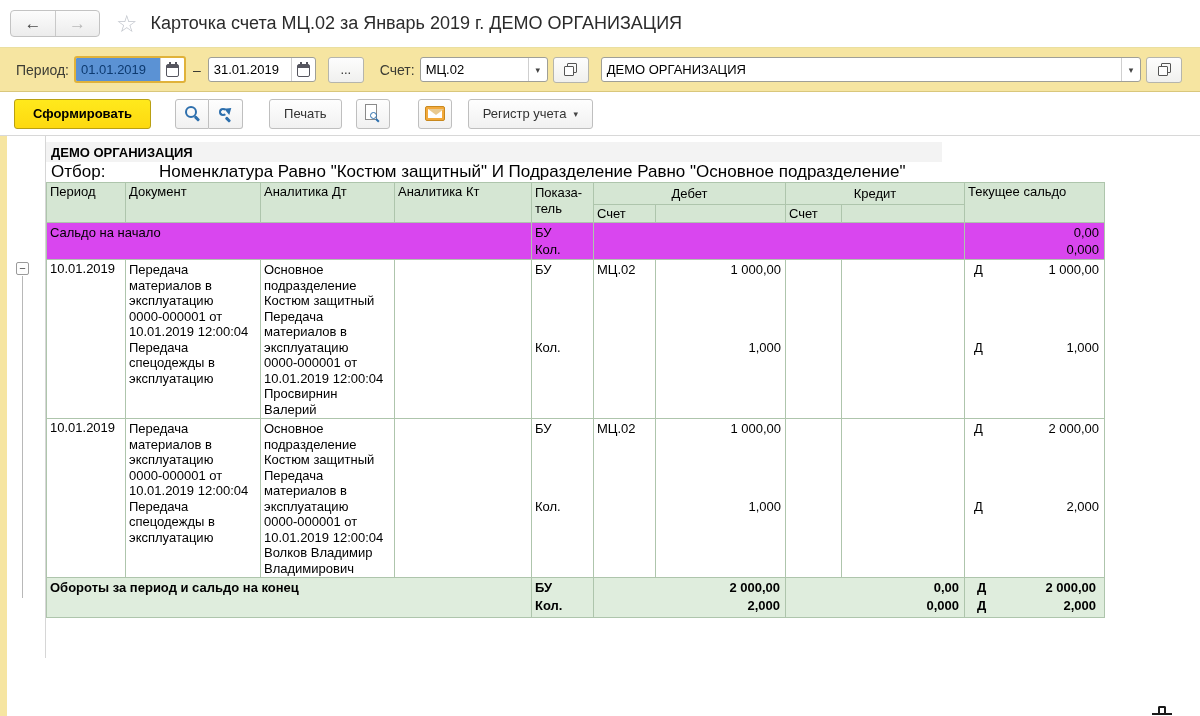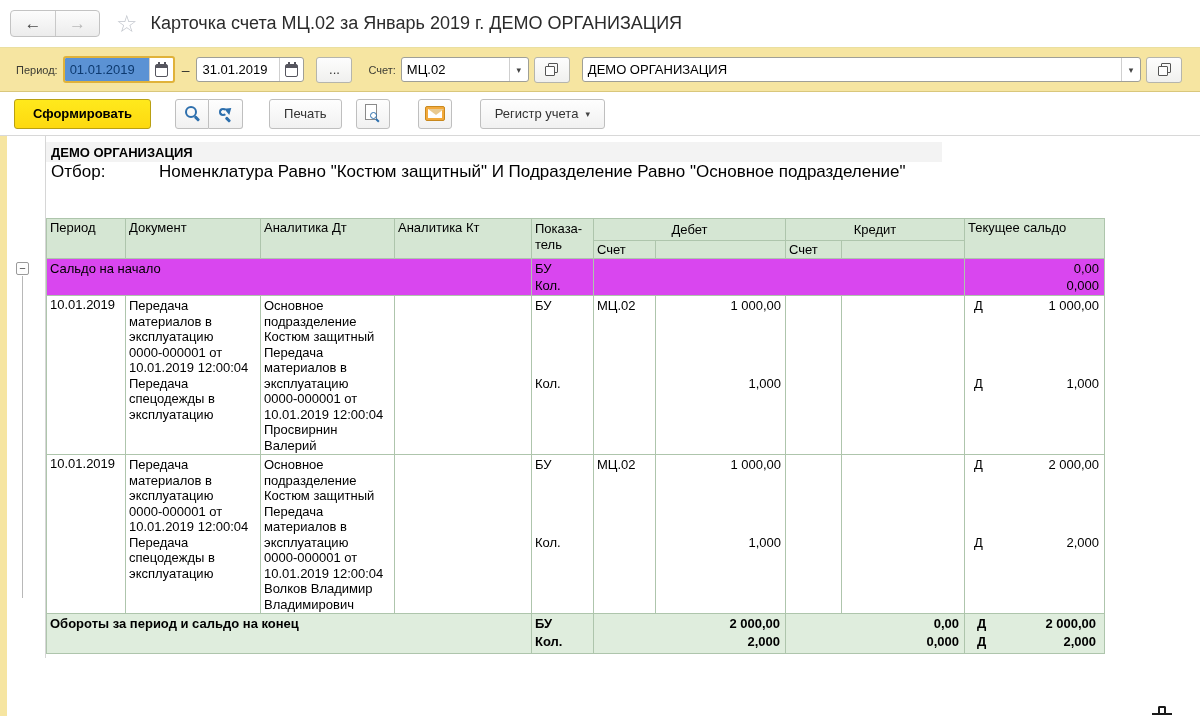--- a/index.html
+++ b/index.html
@@ -12,21 +12,21 @@
   .nav-btn { width:44px; height:25px; display:flex; align-items:center; justify-content:center; font-size:17px; cursor:pointer; }
   .nav-btn + .nav-btn { border-left:1px solid #c9c9c9; }
   .nav-back { color:#4a4a4a; }
   .nav-fwd { color:#b9b9b9; }
   .star { margin-left:16px; font-size:24px; color:#c2c6cd; line-height:1; }
   .wtitle { margin-left:13px; font-size:18px; color:#2b2b2b; white-space:nowrap; }
 
   
   .filter-panel { height:45px; background:#f6e5a1; border-top:1px solid #eadfa0; border-bottom:1px solid #d9c77c;
                   display:flex; align-items:center; padding:0 14px 0 16px; }
-  .flabel { font-size:11px; color:#3c3c34; margin-right:5px; white-space:nowrap; }
+  .flabel { font-size:14px; color:#3c3c34; margin-right:5px; white-space:nowrap; }
   .field { display:flex; align-items:center; background:#fff; border:1px solid #9f9f97; border-radius:3px; height:25px; overflow:hidden; }
   .field.focused { border:2px solid #e0b23a; height:27px; }
   .fval { padding:9px 5px; font-size:13px; white-space:nowrap; }
   .fval.sel { background:#5b92d4; color:#0d3a70; }
   .fgrow { flex:1; }
   .dd { width:19px; align-self:stretch; display:flex; align-items:center; justify-content:center;
         border-left:1px solid #cfcfcf; color:#444; font-size:9px; cursor:pointer; }
   .calbtn { width:24px; align-self:stretch; display:flex; align-items:center; justify-content:center; border-left:1px solid #cfcfcf; cursor:pointer; }
   .cal { width:13px; height:13px; border:1px solid #55555e; border-radius:2px; position:relative; background:#fff; margin-top:2px; }
   .cal::before { content:""; position:absolute; top:0; left:0; right:0; height:3px; background:#55555e; }
@@ -74,21 +74,21 @@
                   background:#fdfdfd; font-size:11px; line-height:11px; text-align:center; color:#444; cursor:pointer; }
   .group-vline { position:absolute; left:15px; top:140px; width:1px; height:322px; background:#b8b8b8; }
   .content { position:absolute; left:46px; top:0; width:1154px; }
   .org-band { width:896px; height:20px; margin-top:6px; background:#f3f3f3; display:flex; align-items:center; }
   .org-band span { font-size:13px; font-weight:bold; padding-left:5px; }
   .rtitle { font-size:16px; font-weight:bold; margin:4px 0 3px 5px; }
   .sel-row { display:flex; font-size:17px; margin:0 0 0 5px; }
   .sel-label { width:108px; }
 
   
-  table { border-collapse:collapse; table-layout:fixed; width:1059px; font-size:13px;margin-top:36px; }
+  table { border-collapse:collapse; table-layout:fixed; width:1059px; font-size:13px; }
   th, td { border:1px solid #aec5ac; vertical-align:top; padding:1px 3px; overflow:hidden; }
   thead th { background:#d5e6d3; font-weight:normal; text-align:left; }
   thead .h1 { height:22px; }
   thead .h2 { height:17px; }
   th.center { text-align:center; vertical-align:middle; }
   .pre { white-space:pre-line; line-height:15.5px; padding-top:2px; }
   tr.tall { height:158px; }
   tr.tall td { line-height:15.5px; }
   .rel { position:relative; }
   .l1 { position:absolute; top:2px; left:0; right:0; padding:0 3px; }
@@ -185,21 +185,21 @@
   </div>
   <div class="btn icon-btn" style="margin-left:14px;">
     <span class="pagprev">
       <span class="pagprev-page"></span>
         <span class="pagprev-mag"></span>
     </span>
   </div>
   <div class="btn icon-btn" style="margin-left:28px;">
     <span class="env"></span>
   </div>
-  <div class="btn" style="margin-left:28px;">
+  <div class="btn" style="margin-left:16px;">
     <span>Регистр учета</span>
     <span class="reg-arrow">▾</span>
   </div>
 </div>
 
 <div class="report">
   <div class="left-strip"></div>
   <div class="gutter">
     <div class="collapse-box">−</div>
     <div class="group-vline"></div>

